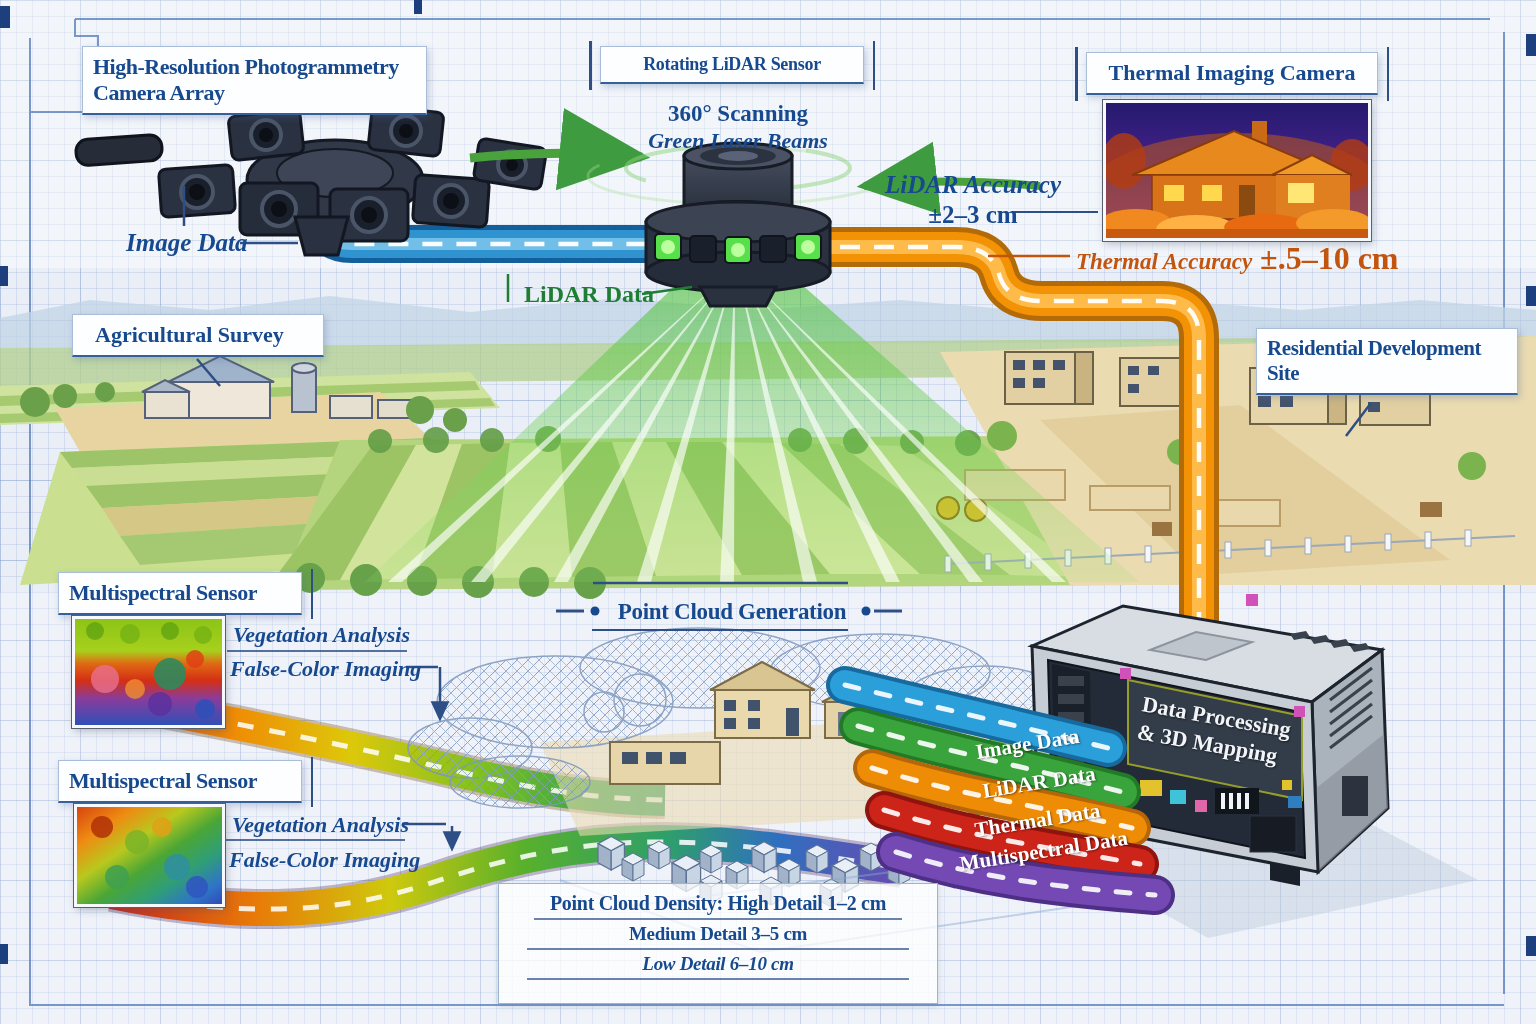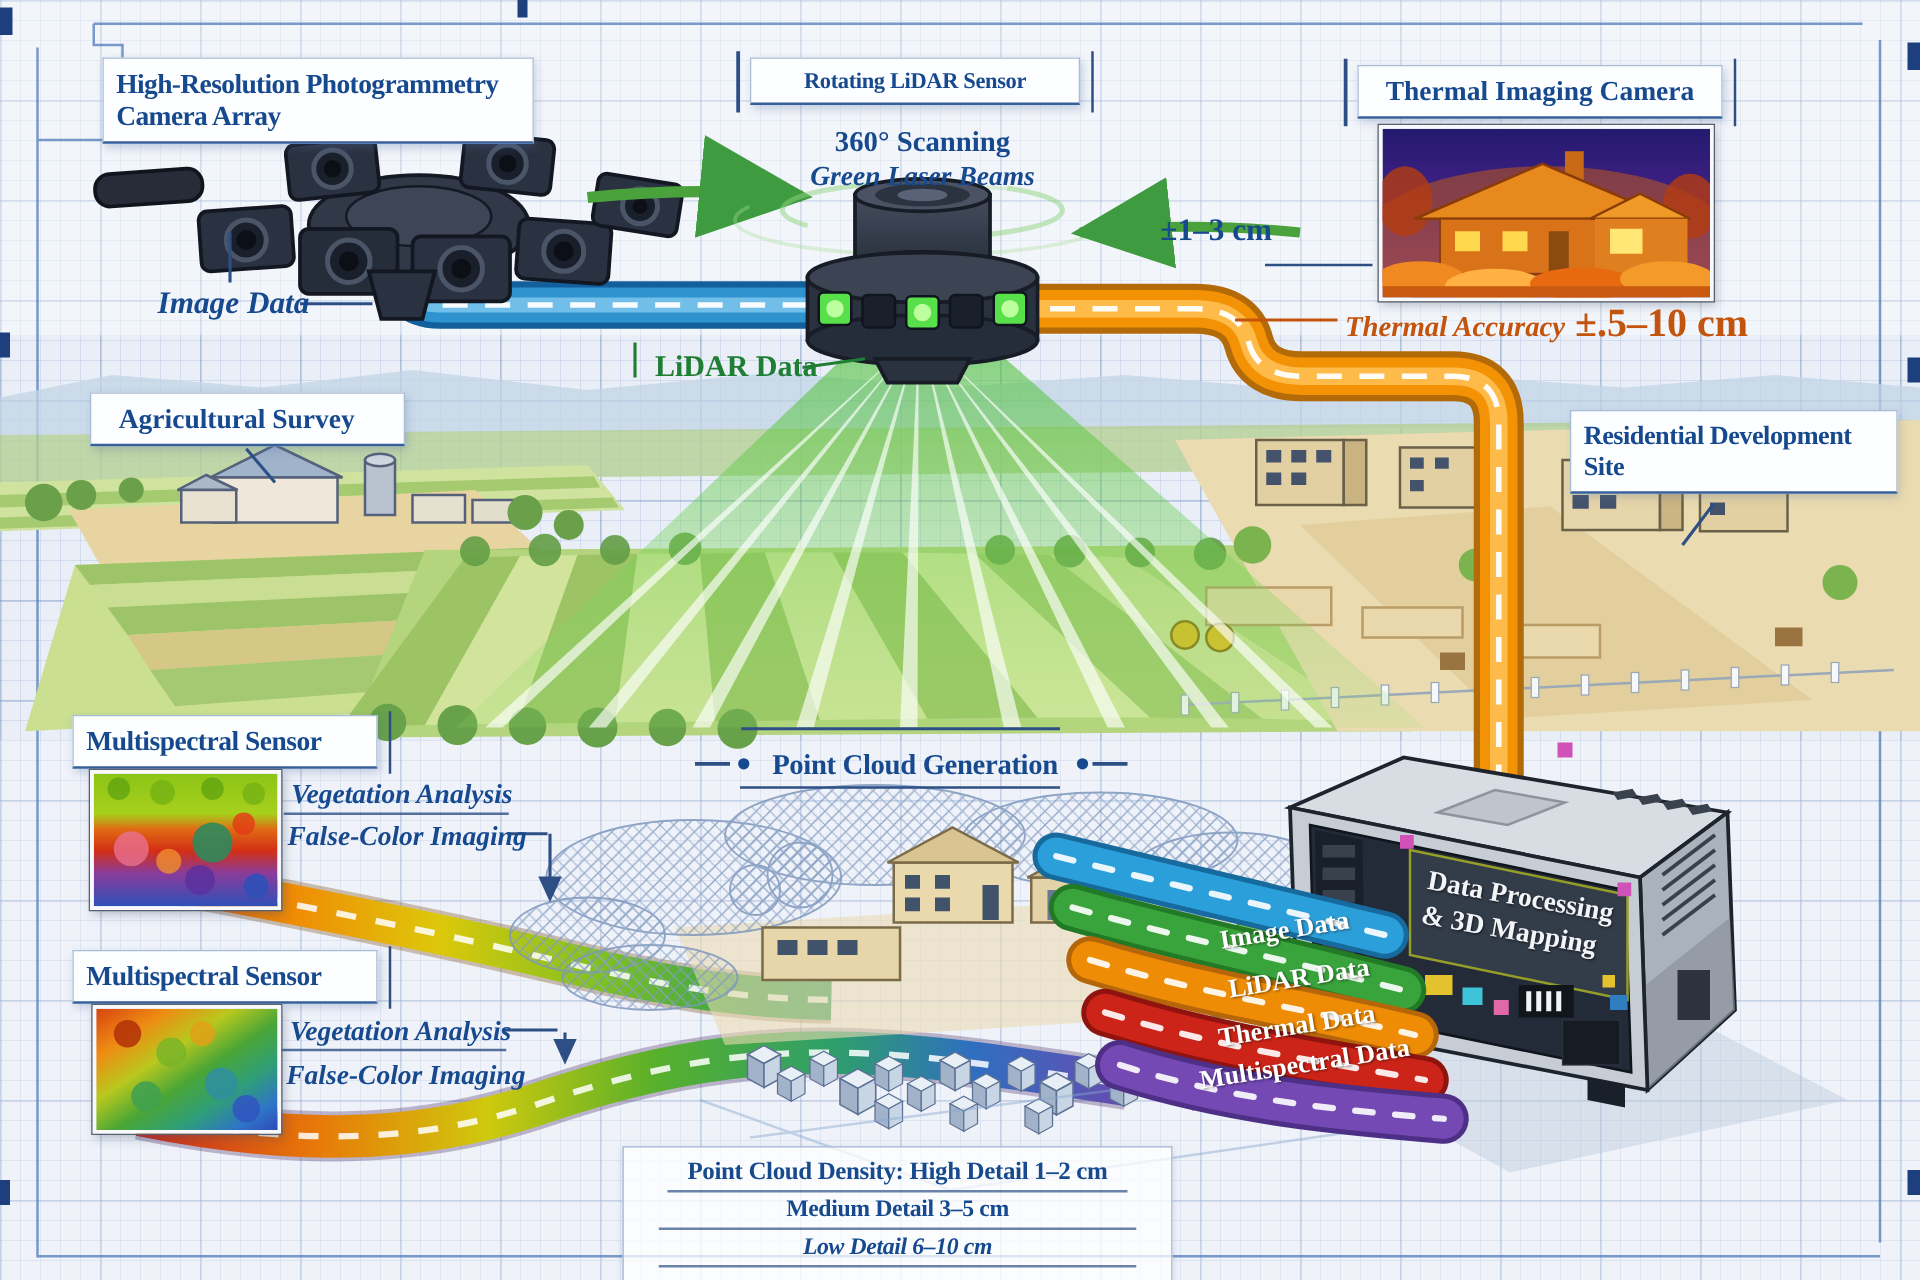--- a/index.html
+++ b/index.html
@@ -26,22 +26,22 @@
   }
   .side-ticks::before{left:-12px;} .side-ticks::after{right:-12px;}
   .tick-r::after{content:"";position:absolute;top:-4px;bottom:-6px;right:-12px;width:2.5px;background:#2d4f86;}
   .ital{font-style:italic;}
   .center{text-align:center;}
   .img-frame{border:3px solid #f7f9fc;outline:1.5px solid #58606e;box-shadow:2px 3px 8px rgba(60,80,110,.35);}
   .ribbon-lbl{color:#fff;font-weight:bold;font-size:21px;white-space:nowrap;
     text-shadow:1px 1px 2px rgba(0,0,0,.45);transform:rotate(-9deg);transform-origin:left center;}
   .server-text{color:#f2f5f8;font-weight:bold;font-size:22px;line-height:1.25;
     transform:rotate(10deg);transform-origin:left center;text-shadow:1px 1px 2px rgba(0,0,0,.5);}
-  .density-panel{left:498px;top:917px;width:440px;background:rgba(255,255,255,.74);
-    border:1px solid #9db3d2;box-shadow:0 2px 6px rgba(80,110,160,.25);padding:8px 6px 7px;box-sizing:border-box;text-align:center;}
+  .density-panel{left:498px;top:883px;width:440px;background:rgba(255,255,255,.74);
+    border:1px solid #9db3d2;box-shadow:0 2px 6px rgba(80,110,160,.25);padding:8px 6px 20px;box-sizing:border-box;text-align:center;}
   .dl{color:#17498f;font-weight:bold;font-size:19px;letter-spacing:-.3px;}
   .rule{height:2px;background:#2d4f86;opacity:.7;margin:3px auto;}
   .acc-val{font-style:normal;margin-left:8px;}
 </style>
 </head>
 <body>
 
 <div class="canvas">
 
 <svg class="art" width="1536" height="1024" viewBox="0 0 1536 1024">
@@ -507,21 +507,22 @@
   <div>Camera Array</div>
 </div>
 
 <div class="abs lbl ital" style="left:126px;top:228px;font-size:25px;">Image Data</div>
 
 <div class="abs lbl box center side-ticks" style="left:600px;top:46px;width:264px;font-size:18px;letter-spacing:-0.3px;">Rotating LiDAR Sensor</div>
 <div class="abs lbl center" style="left:636px;top:100px;width:204px;font-size:23px;">360° Scanning</div>
 <div class="abs lbl center ital" style="left:620px;top:128px;width:236px;font-size:22px;">Green Laser Beams</div>
 
 <div class="abs lbl center" style="left:878px;top:170px;width:190px;">
-  <div style="font-size:25px;">±1–3 cm</div>
+  <div class="ital" style="font-size:25px;">LiDAR Accuracy</div>
+  <div style="font-size:25px;">±2–3 cm</div>
 </div>
 
 <div class="abs lbl" style="left:524px;top:280px;font-size:24px;color:#1f7e33;">LiDAR Data</div>
 
 <div class="abs lbl box center side-ticks" style="left:1086px;top:52px;width:292px;font-size:22px;">Thermal Imaging Camera</div>
 
 <div class="abs img-frame" style="left:1103px;top:100px;width:262px;height:135px;">
   <svg width="262" height="135" viewBox="0 0 262 135">
     <defs>
       <linearGradient id="tsky" x1="0" y1="0" x2="0" y2="1">

